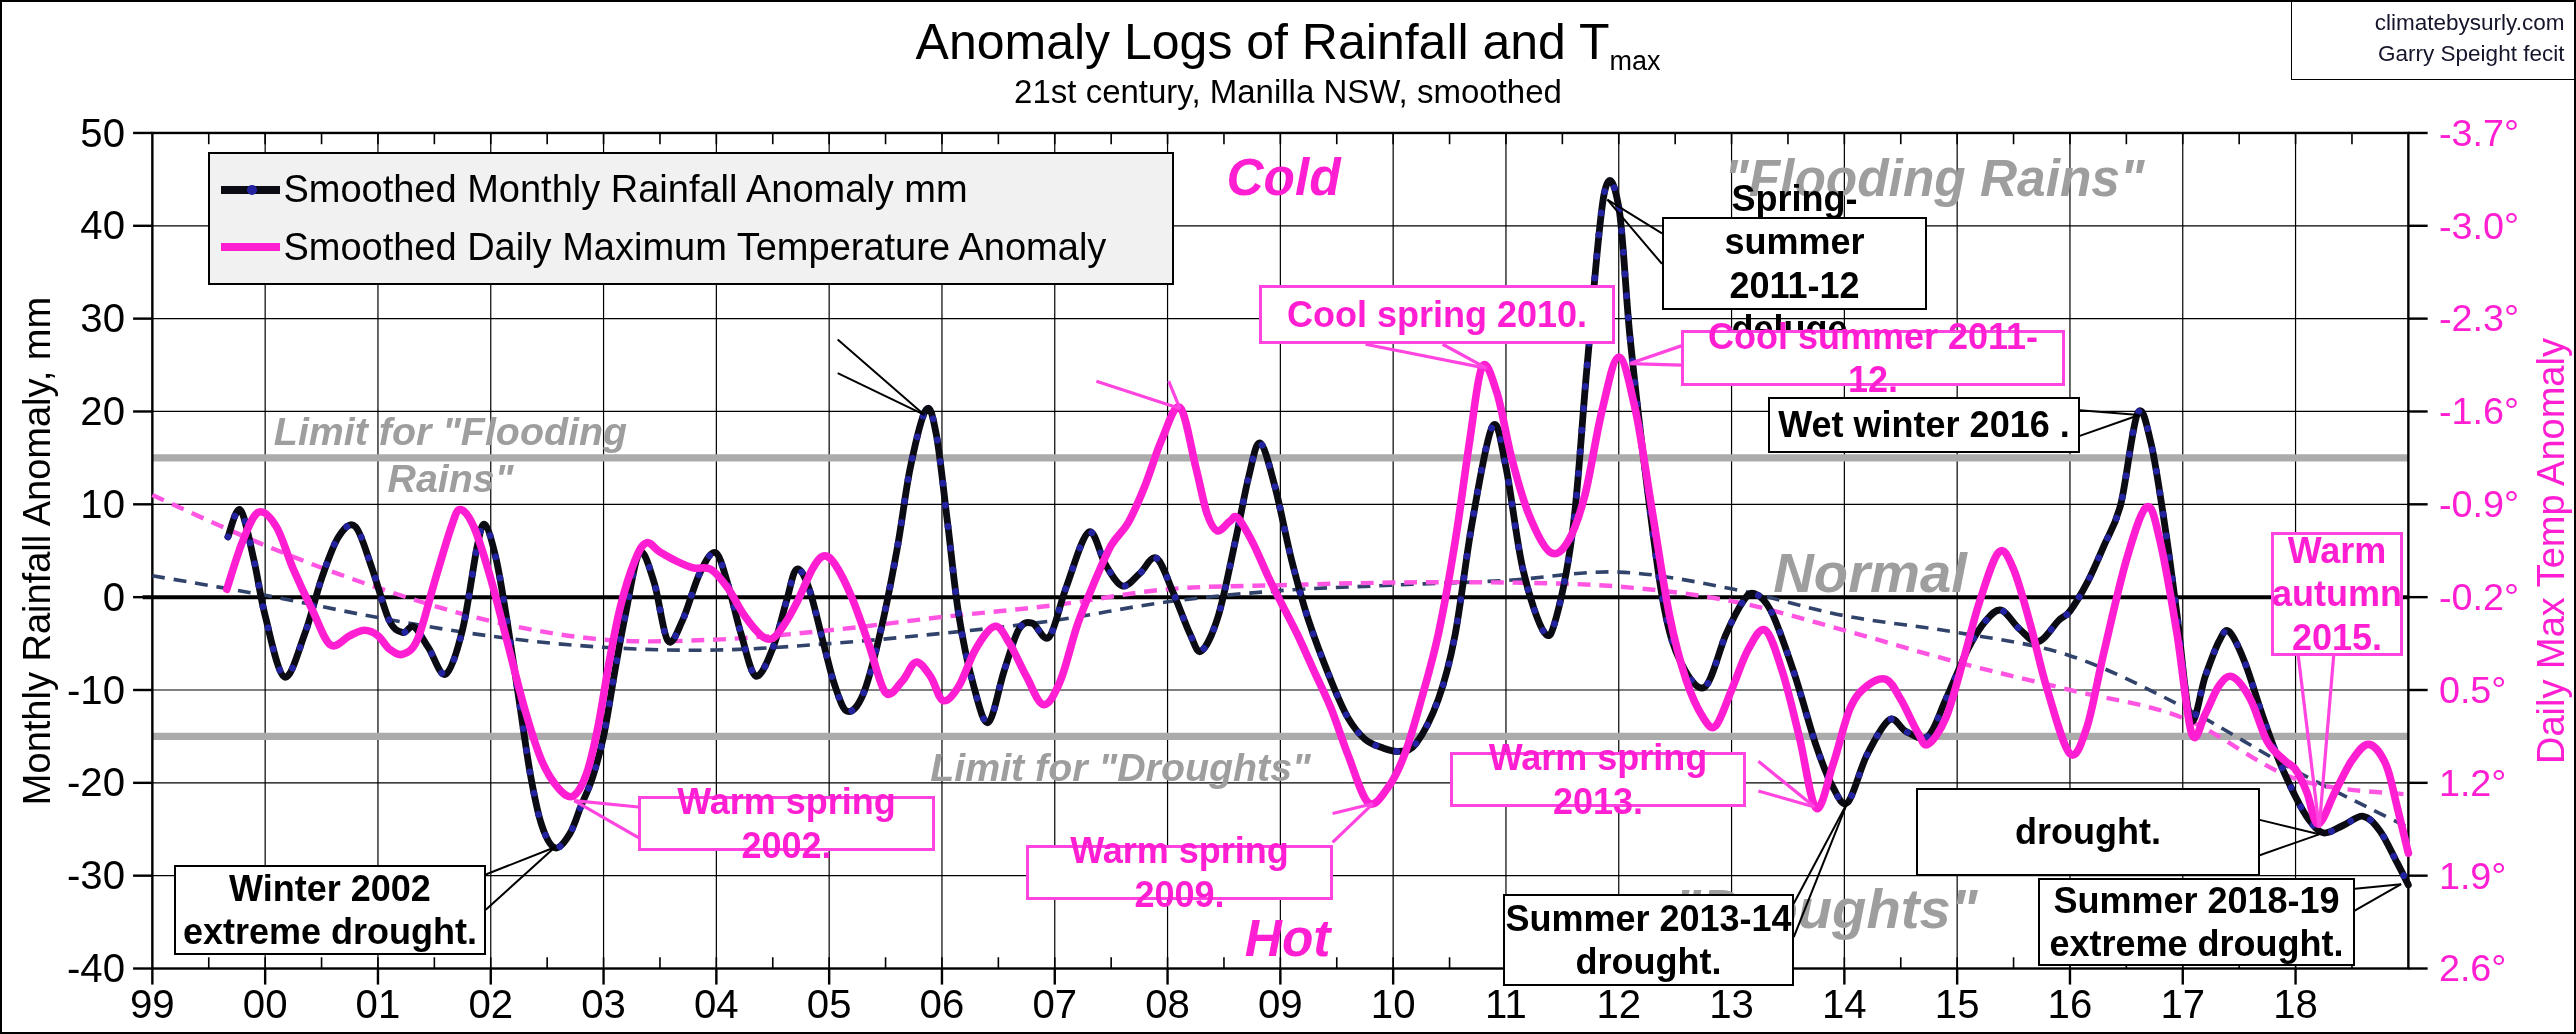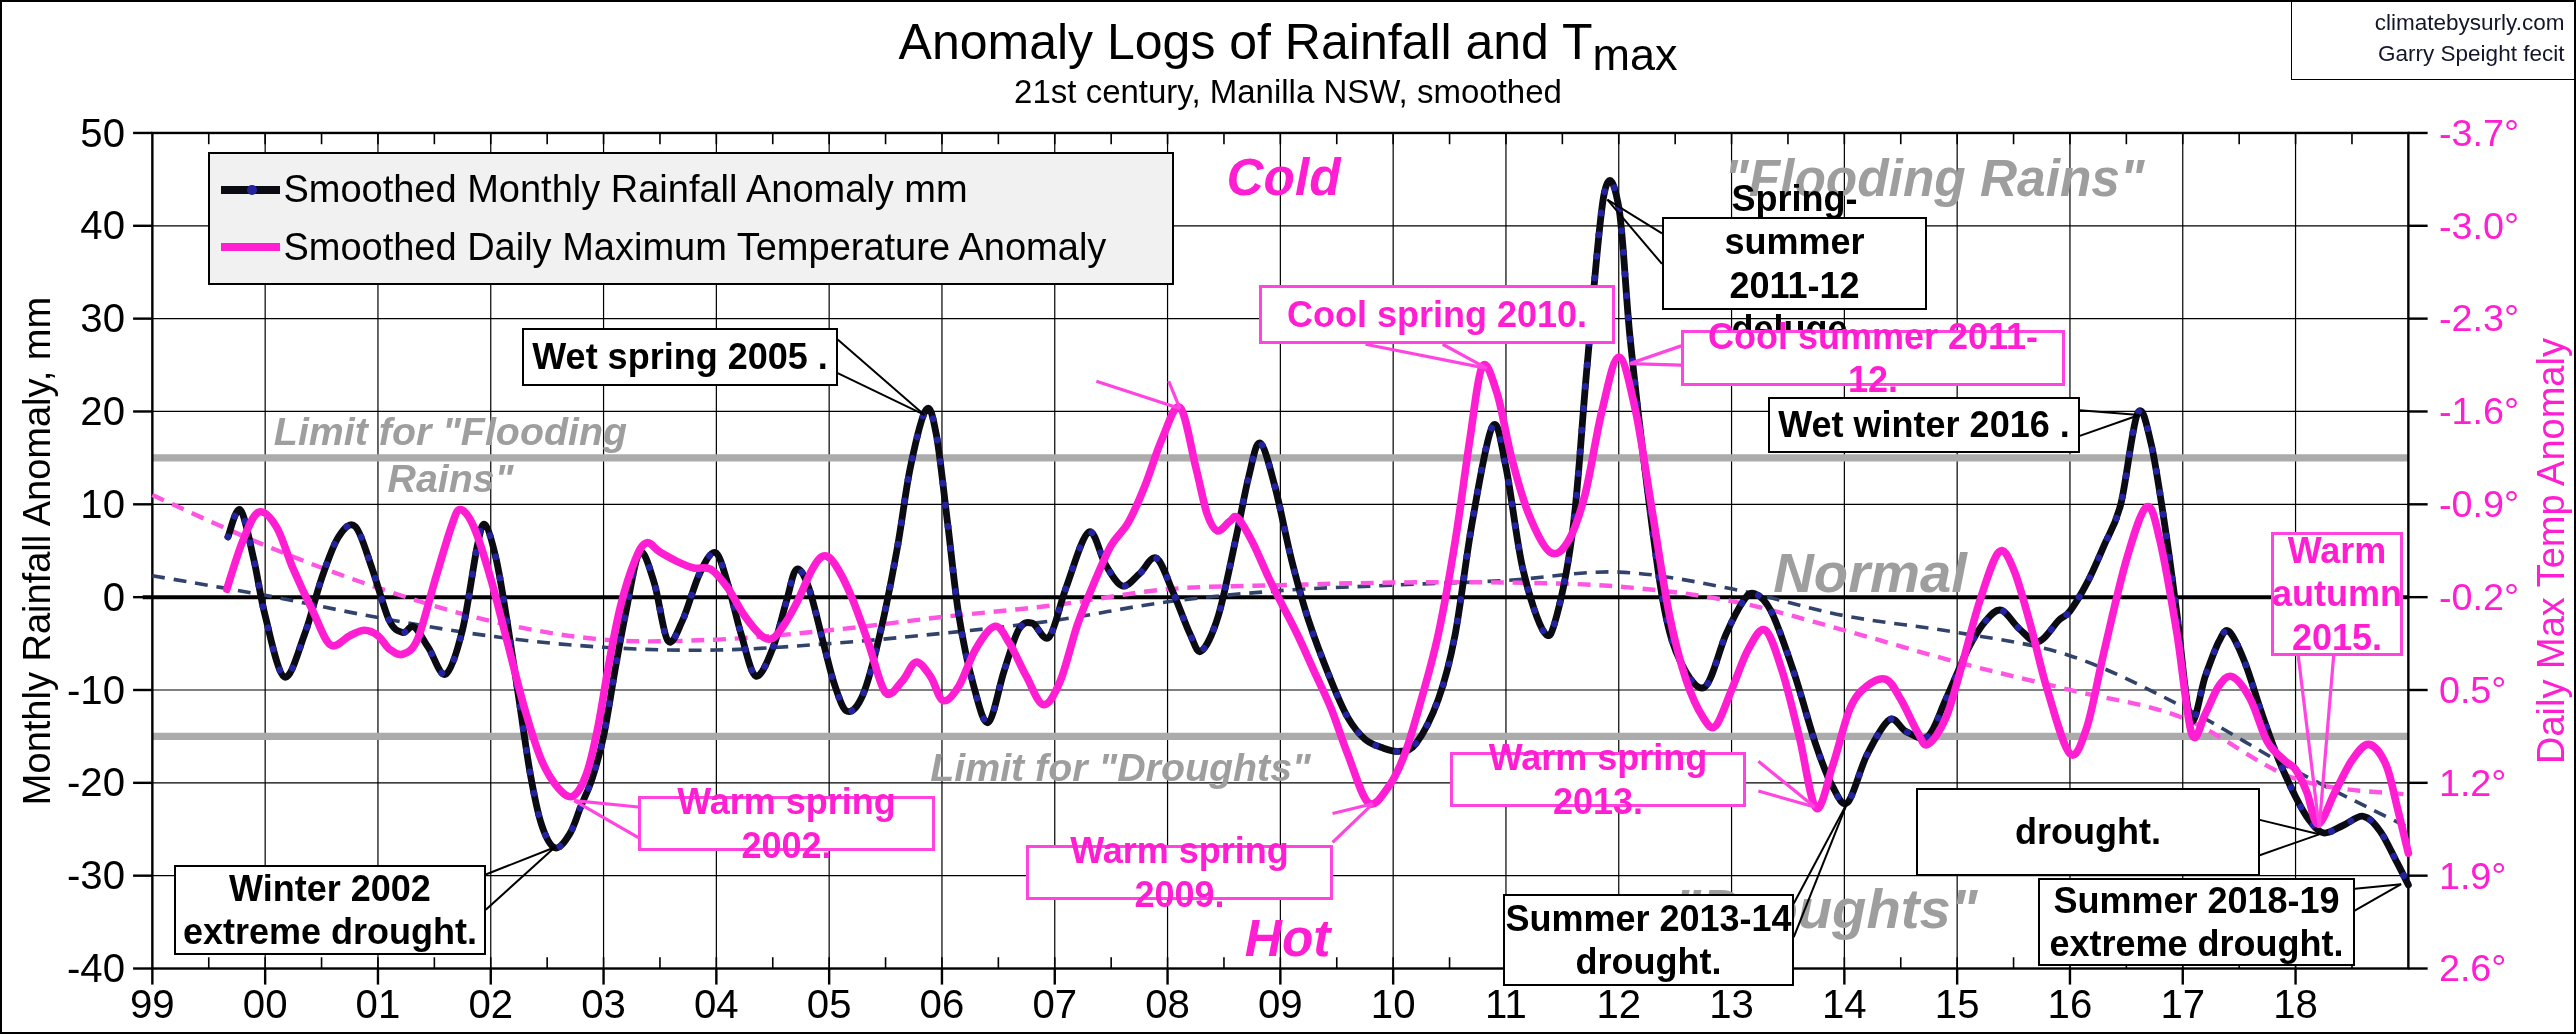--- a/index.html
+++ b/index.html
@@ -1,21 +1,21 @@
 <!DOCTYPE html>
 <html style="font-size:13px"><head>
 <meta charset="utf-8">
 <style>
   html,body{margin:0;padding:0;background:#fff;width:2576px;height:1034px;overflow:hidden;
     font-family:"Liberation Sans",sans-serif;}
   #figure{position:absolute;left:0;top:0;width:2576px;height:1034px;border:2.4px solid #000;box-sizing:border-box;background:#fff;}
   #chart-svg{position:absolute;left:0;top:0;z-index:1;}
   .hdr{position:absolute;left:0;width:100%;text-align:center;color:#000;z-index:2;}
   #title{top:11.2px;font-size:50px;}
-  #title .tsub{font-size:45px;vertical-align:-11.2px;}
+  #title .tsub{font-size:27px;vertical-align:-11.2px;}
   #subtitle{top:71px;font-size:33px;}
   #credit{position:absolute;top:0px;right:0px;width:283px;height:78px;z-index:2;
     border-left:1.6px solid #000;border-bottom:1.6px solid #000;box-sizing:border-box;
     text-align:right;padding:6.4px 9.6px 0 0;font-size:22.5px;line-height:1.35;color:#14142a;}
   #legend{position:absolute;left:206px;top:150px;width:966px;height:133px;z-index:4;
     background:#f1f1f1;border:2.4px solid #000;box-sizing:border-box;
     display:flex;flex-direction:column;justify-content:space-evenly;padding-left:11.2px;}
   .legend-item{display:flex;align-items:center;font-size:38px;color:#000;}
   .swatch{width:59px;height:8px;position:relative;margin-right:3.2px;flex:0 0 59px;}
   .swatch.rain{background:#0b0b14;}
@@ -285,23 +285,20 @@
     <div class="legend-item">
       <span class="swatch temp"></span>
       <span>Smoothed Daily Maximum Temperature Anomaly</span>
     </div>
   </div>
 
   <div class="axis-title" id="yl-title">Monthly Rainfall Anomaly, mm</div>
   <div class="axis-title" id="yr-title">Daily Max Temp Anomaly</div>
 
   <div id="ann-layer">
-      <div class="ann black" style="left: 520px; top: 326px; width: 316px; height: 58px;">
-        <div>Wet spring 2005 .</div>
-      </div>
       <div class="ann magenta" style="left: 1257px; top: 283px; width: 356px; height: 59px;">
         <div>Cool spring 2010.</div>
       </div>
       <div class="ann black" style="left: 1660px; top: 215px; width: 265px; height: 93px;">
         <div>Spring-summer</div>
         <div>2011-12 deluge.</div>
       </div>
       <div class="ann magenta" style="left: 1679px; top: 328px; width: 384px; height: 56px;">
         <div>Cool summer 2011-12.</div>
       </div>

